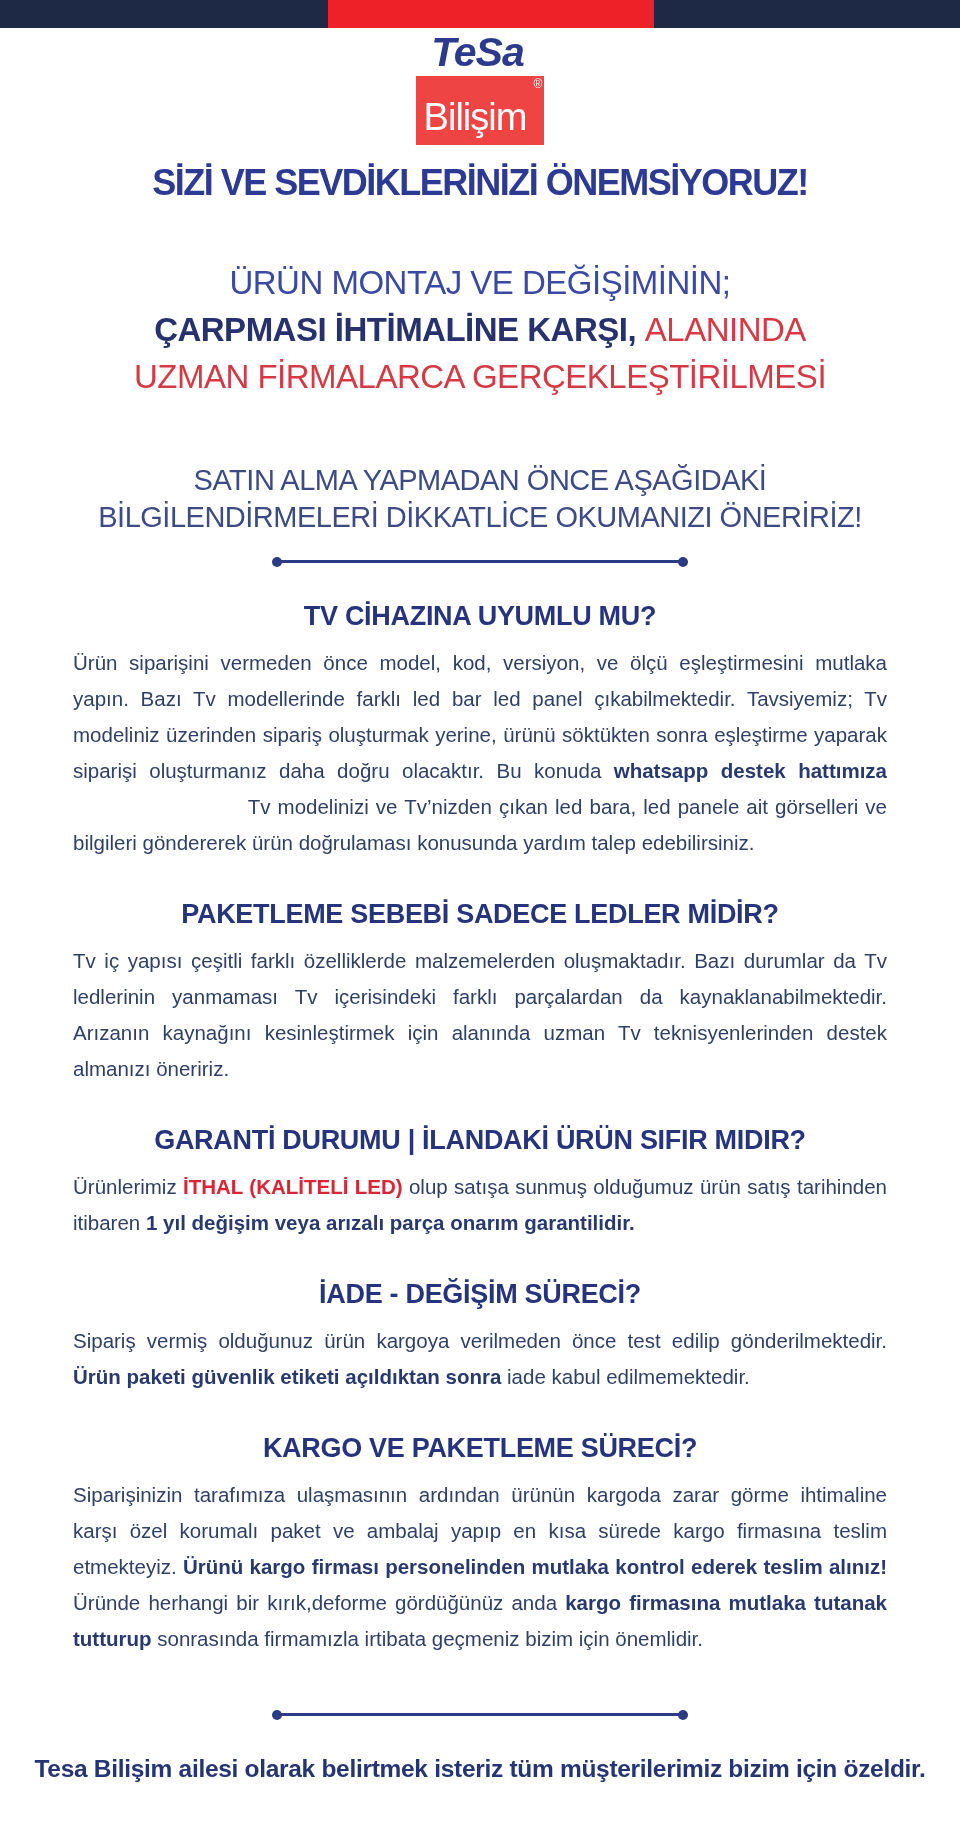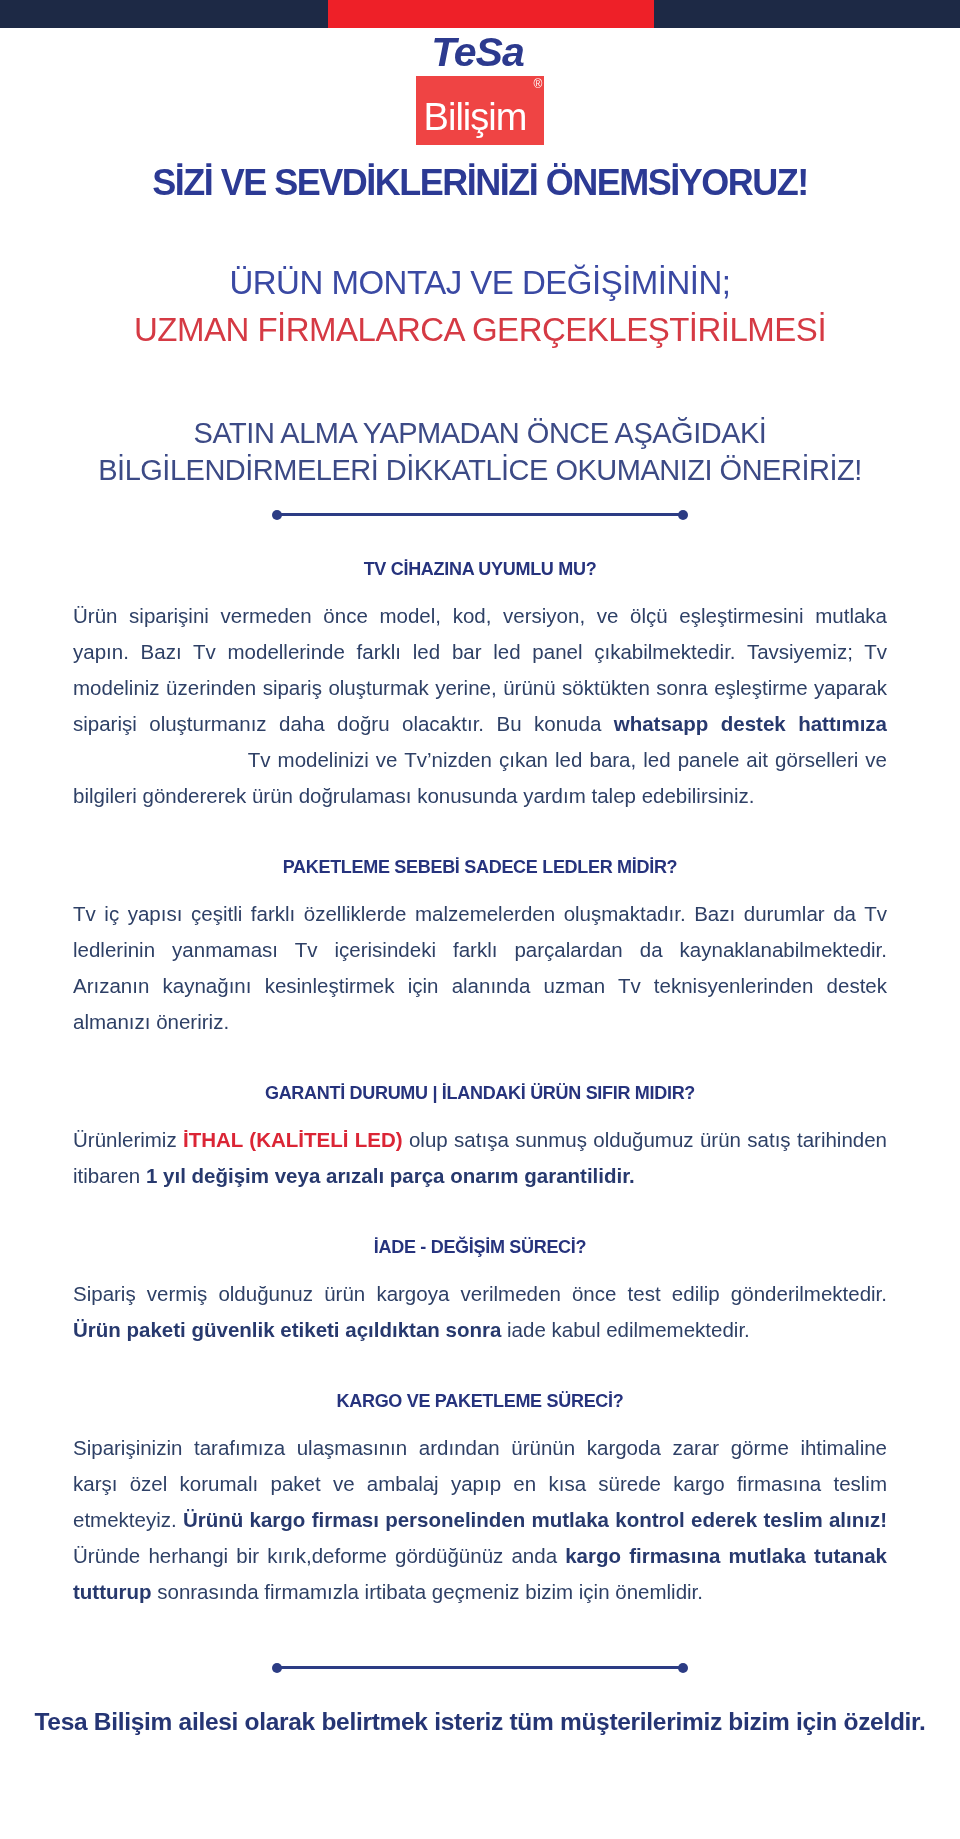--- a/index.html
+++ b/index.html
@@ -27,21 +27,21 @@
   
   .notice{margin:62px auto 0;width:800px;text-align:center;font-size:29px;line-height:37px;
           color:#3c4a86;font-weight:400;letter-spacing:-0.5px;}
   
   .divider{width:406px;height:3px;background:#2c3c84;margin:24px auto 0;position:relative;border-radius:2px;}
   .divider::before,.divider::after{content:"";position:absolute;top:-3.5px;width:10px;height:10px;border-radius:50%;background:#2c3c84;}
   .divider::before{left:-5px;}
   .divider::after{right:-5px;}
   .divider.bottom{margin-top:56px;}
   
-  .sec-h{margin:38px 30px 13px;text-align:center;font-size:18px;line-height:31px;font-weight:bold;
+  .sec-h{margin:38px 30px 13px;text-align:center;font-size:27px;line-height:31px;font-weight:bold;
          color:#26337d;letter-spacing:-0.3px;}
   .sec-p{margin:0 73px;font-size:20.5px;line-height:36px;color:#2e4066;text-align:justify;}
   .seg-regular{color:#2e4066;}
   .seg-bold{font-weight:bold;color:#27396e;}
   .seg-red-bold{font-weight:bold;color:#db2535;}
   .seg-gap{display:inline-block;width:168px;}
   
   .statement{margin:38px 30px 0;text-align:center;font-weight:bold;font-size:24.5px;line-height:29px;
              color:#253574;letter-spacing:-0.3px;}
 </style>
@@ -54,20 +54,21 @@
 
 <div class="logo-wrap">
   <span class="logo-tesa">TeSa</span>
   <span class="logo-box"><span>Bilişim</span><span class="logo-reg">®</span></span>
 </div>
 
 <div class="h1">SİZİ VE SEVDİKLERİNİZİ ÖNEMSİYORUZ!</div>
 
 <div class="hero">
   <div><span class="seg-blue">ÜRÜN MONTAJ VE DEĞİŞİMİNİN;</span></div>
+  <div><span class="seg-navy-bold">ÇARPMASI İHTİMALİNE KARŞI, </span><span class="seg-red">ALANINDA</span></div>
   <div><span class="seg-red">UZMAN FİRMALARCA GERÇEKLEŞTİRİLMESİ</span></div>
 </div>
 
 <div class="notice">SATIN ALMA YAPMADAN ÖNCE AŞAĞIDAKİ BİLGİLENDİRMELERİ DİKKATLİCE OKUMANIZI ÖNERİRİZ!</div>
 
 <div class="divider"></div>
 
 <div class="sec-h">TV CİHAZINA UYUMLU MU?</div>
 <p class="sec-p"><span class="seg-regular">Ürün siparişini vermeden önce model, kod, versiyon, ve ölçü eşleştirmesini mutlaka yapın. Bazı Tv modellerinde farklı led bar  led panel çıkabilmektedir.  Tavsiyemiz; Tv modeliniz üzerinden sipariş oluşturmak yerine, ürünü söktükten sonra eşleştirme yaparak siparişi oluşturmanız daha doğru olacaktır. Bu konuda </span><span class="seg-bold">whatsapp destek hattımıza</span><span class="seg-gap"></span><span class="seg-regular"> Tv modelinizi ve Tv’nizden çıkan led bara, led panele ait görselleri ve bilgileri göndererek ürün doğrulaması konusunda yardım talep edebilirsiniz.</span></p>
 

